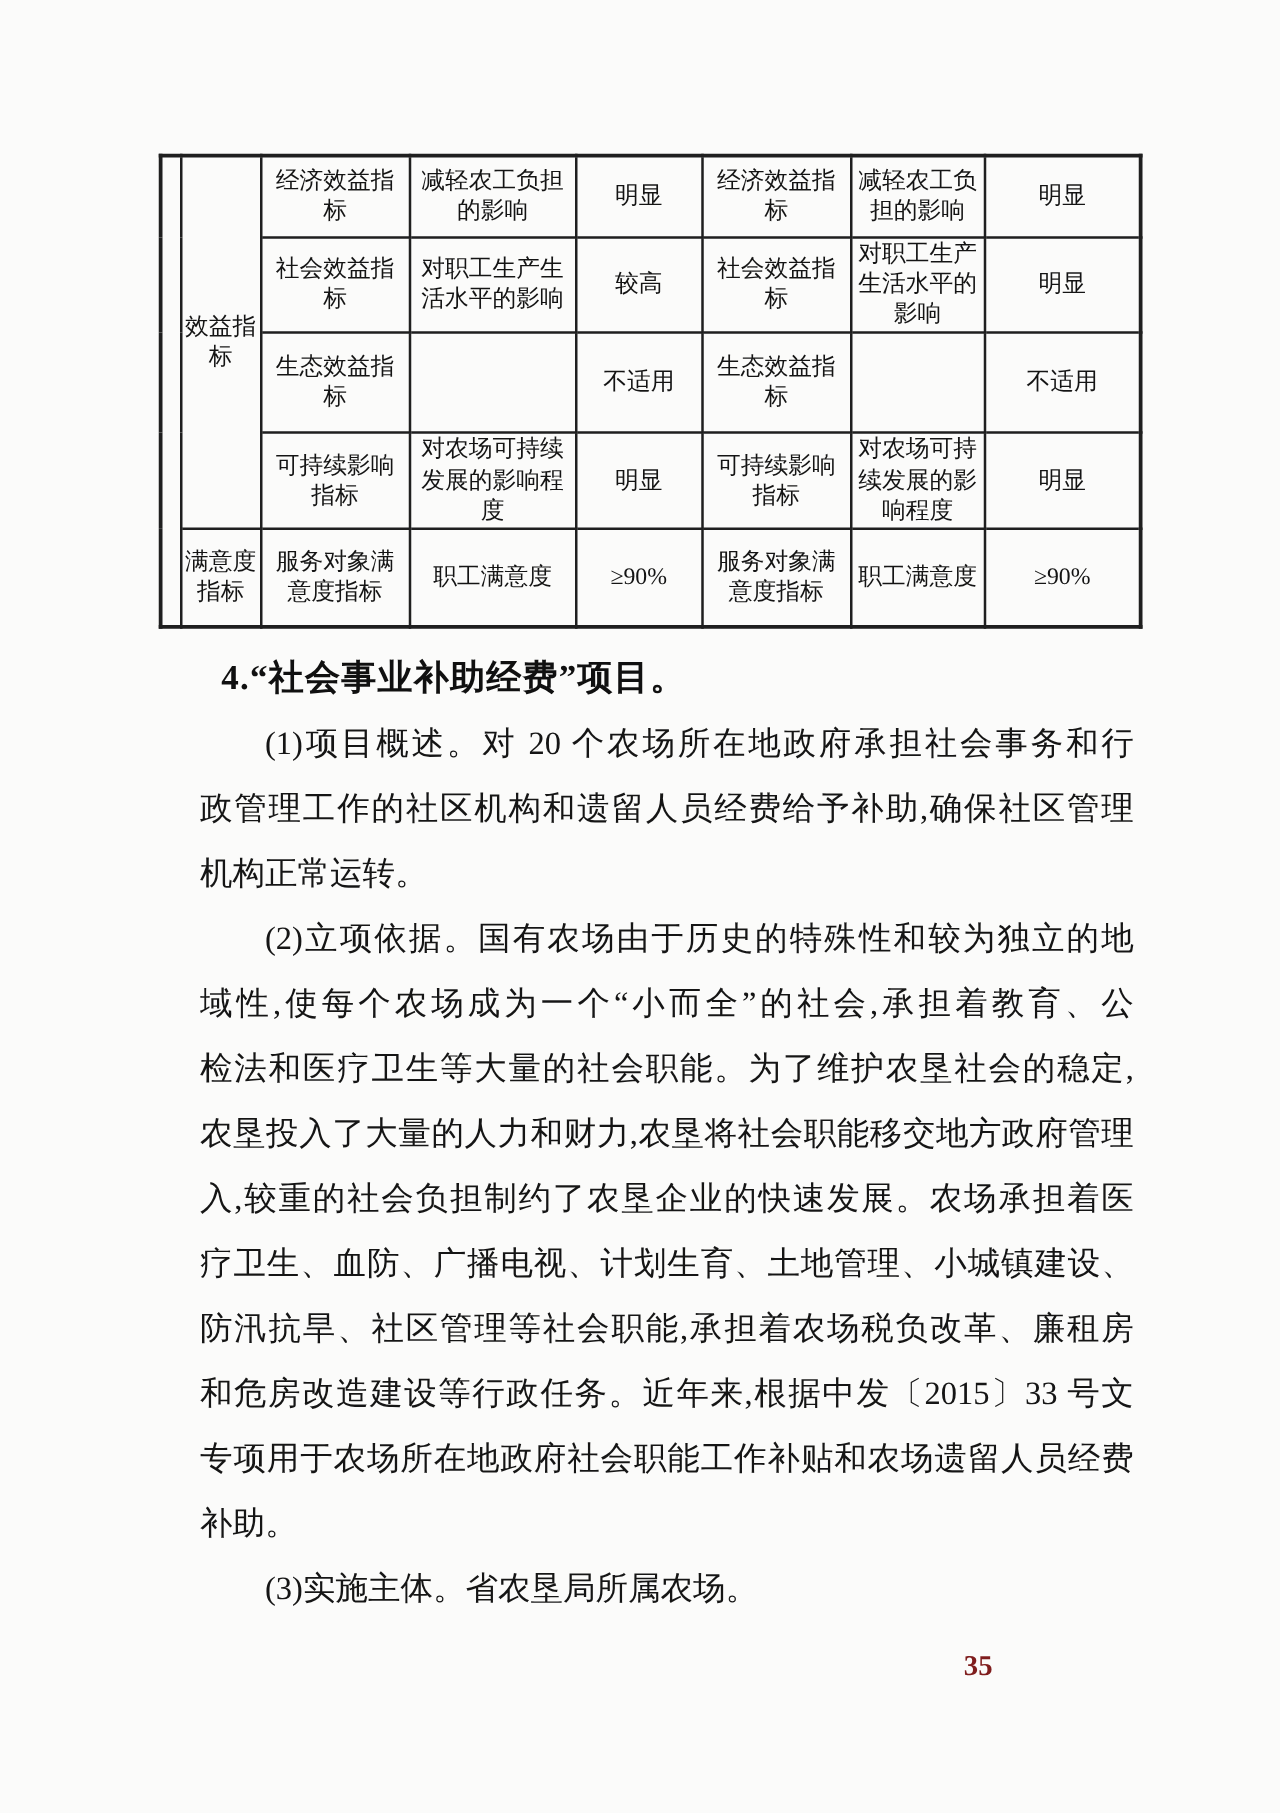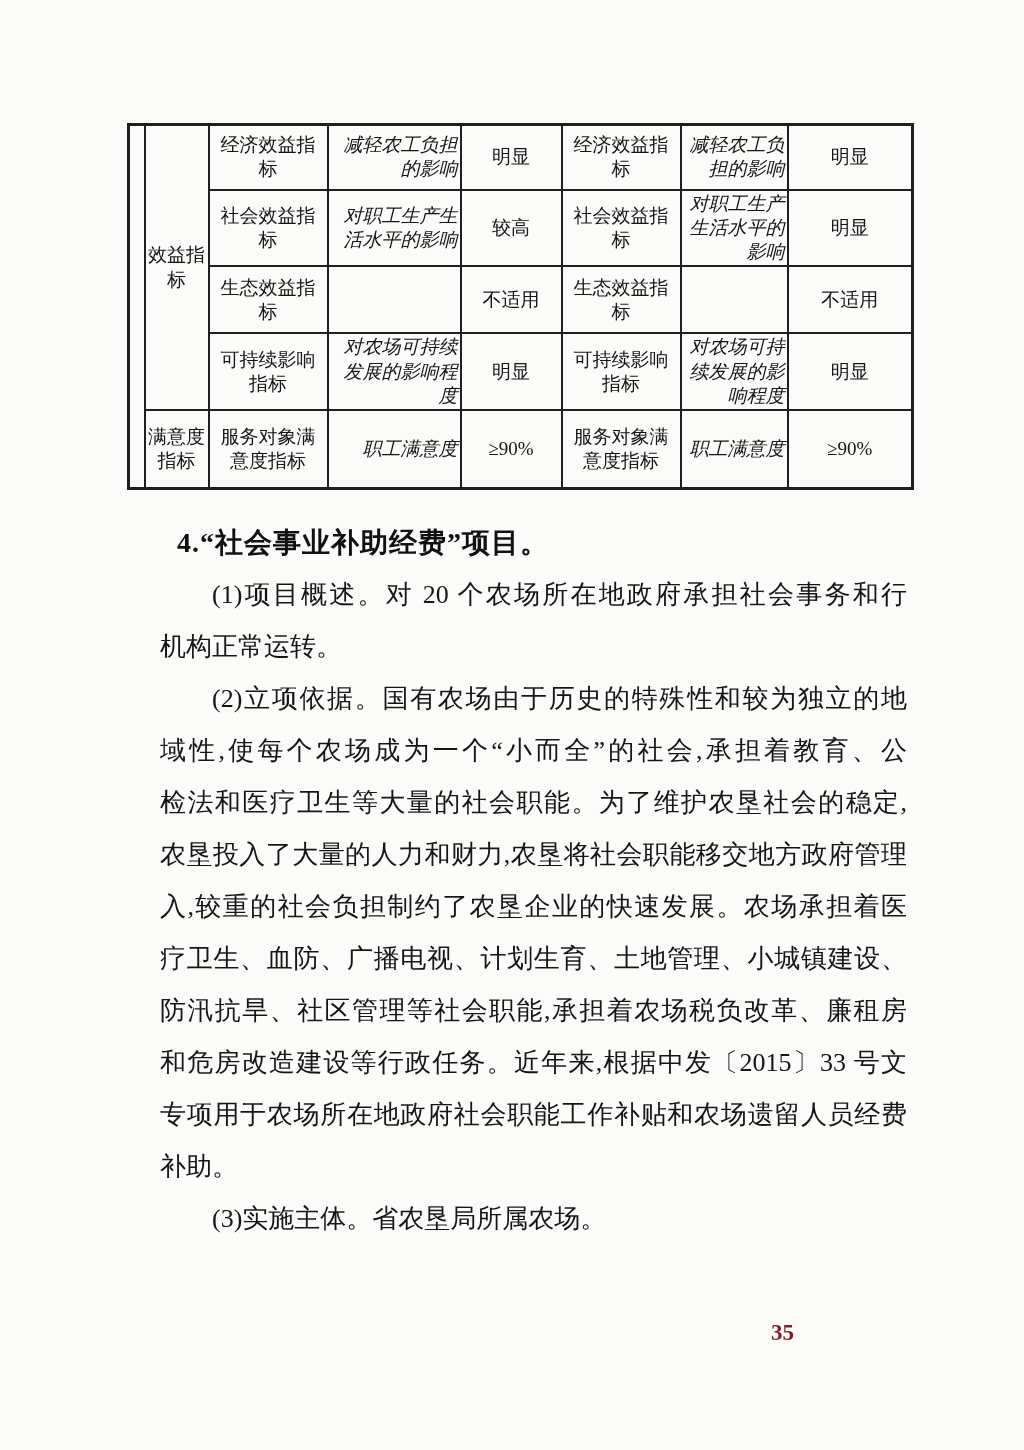--- a/index.html
+++ b/index.html
@@ -14,24 +14,24 @@
     border-collapse:collapse;table-layout:fixed;
     border:3px solid #1f1f1f;
   }
   table.ind td{
     border:2px solid #1f1f1f;
     font-size:19px;line-height:1.28;
     padding:1px 2px;vertical-align:middle;
     color:#141414;word-break:break-all;
   }
   td.c{text-align:center;}
-  td.l{text-align:right;font-style:italic;}
+  td.l{text-align:center;}
   tr.r1{height:65px;}
   tr.r2{height:61px;margin-top:34px;}
-  tr.r3{height:67px;padding-left:11px;}
+  tr.r3{height:80px;padding-left:11px;}
   tr.r4{height:77px;}
   tr.r5{height:78px;}
   
   .content{position:absolute;left:121px;top:517px;width:786px;}
   .heading{
     font-weight:800;font-size:28px;height:52px;line-height:52px;
     text-indent:56px;letter-spacing:1px;color:#101010;
   }
   .pline{
     font-size:26px;height:52px;line-height:52px;
@@ -106,20 +106,21 @@
         <td class="l">职工满意度</td>
         <td class="c">≥90%</td>
       </tr>
     </tbody>
   </table>
 
   <div class="content">
     <div class="heading">4.“社会事业补助经费”项目。</div>
     <div class="para">
         <div class="pline">(1)项目概述。对 20 个农场所在地政府承担社会事务和行</div>
+        <div class="pline">政管理工作的社区机构和遗留人员经费给予补助,确保社区管理</div>
         <div class="pline">机构正常运转。</div>
       </div>
     <div class="para">
         <div class="pline">(2)立项依据。国有农场由于历史的特殊性和较为独立的地</div>
         <div class="pline">域性,使每个农场成为一个“小而全”的社会,承担着教育、公</div>
         <div class="pline">检法和医疗卫生等大量的社会职能。为了维护农垦社会的稳定,</div>
         <div class="pline">农垦投入了大量的人力和财力,农垦将社会职能移交地方政府管理</div>
         <div class="pline">入,较重的社会负担制约了农垦企业的快速发展。农场承担着医</div>
         <div class="pline">疗卫生、血防、广播电视、计划生育、土地管理、小城镇建设、</div>
         <div class="pline">防汛抗旱、社区管理等社会职能,承担着农场税负改革、廉租房</div>

